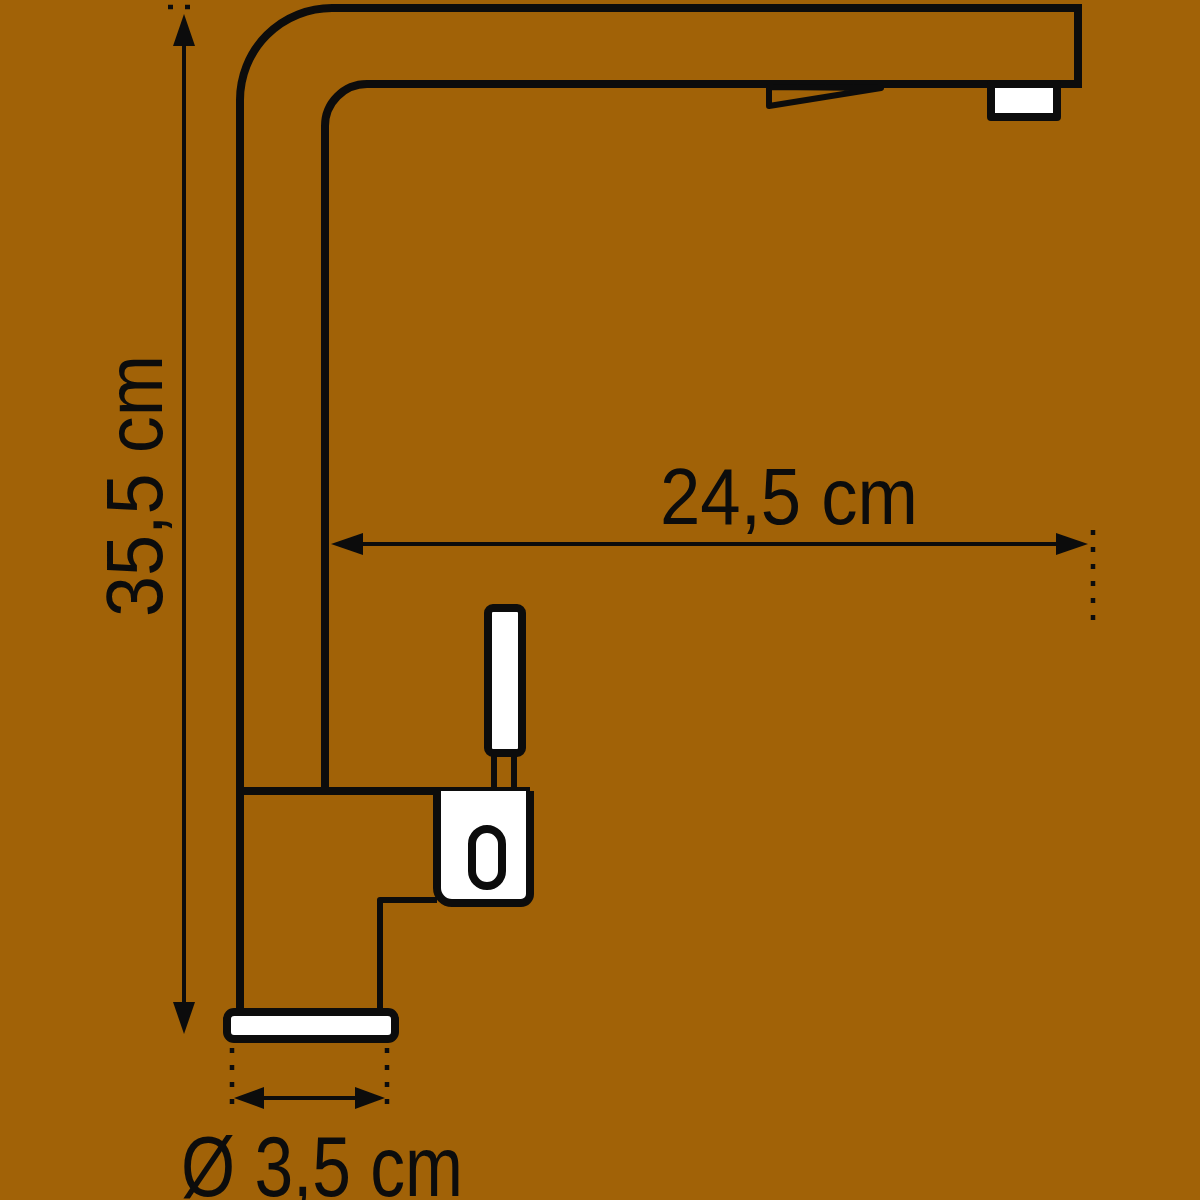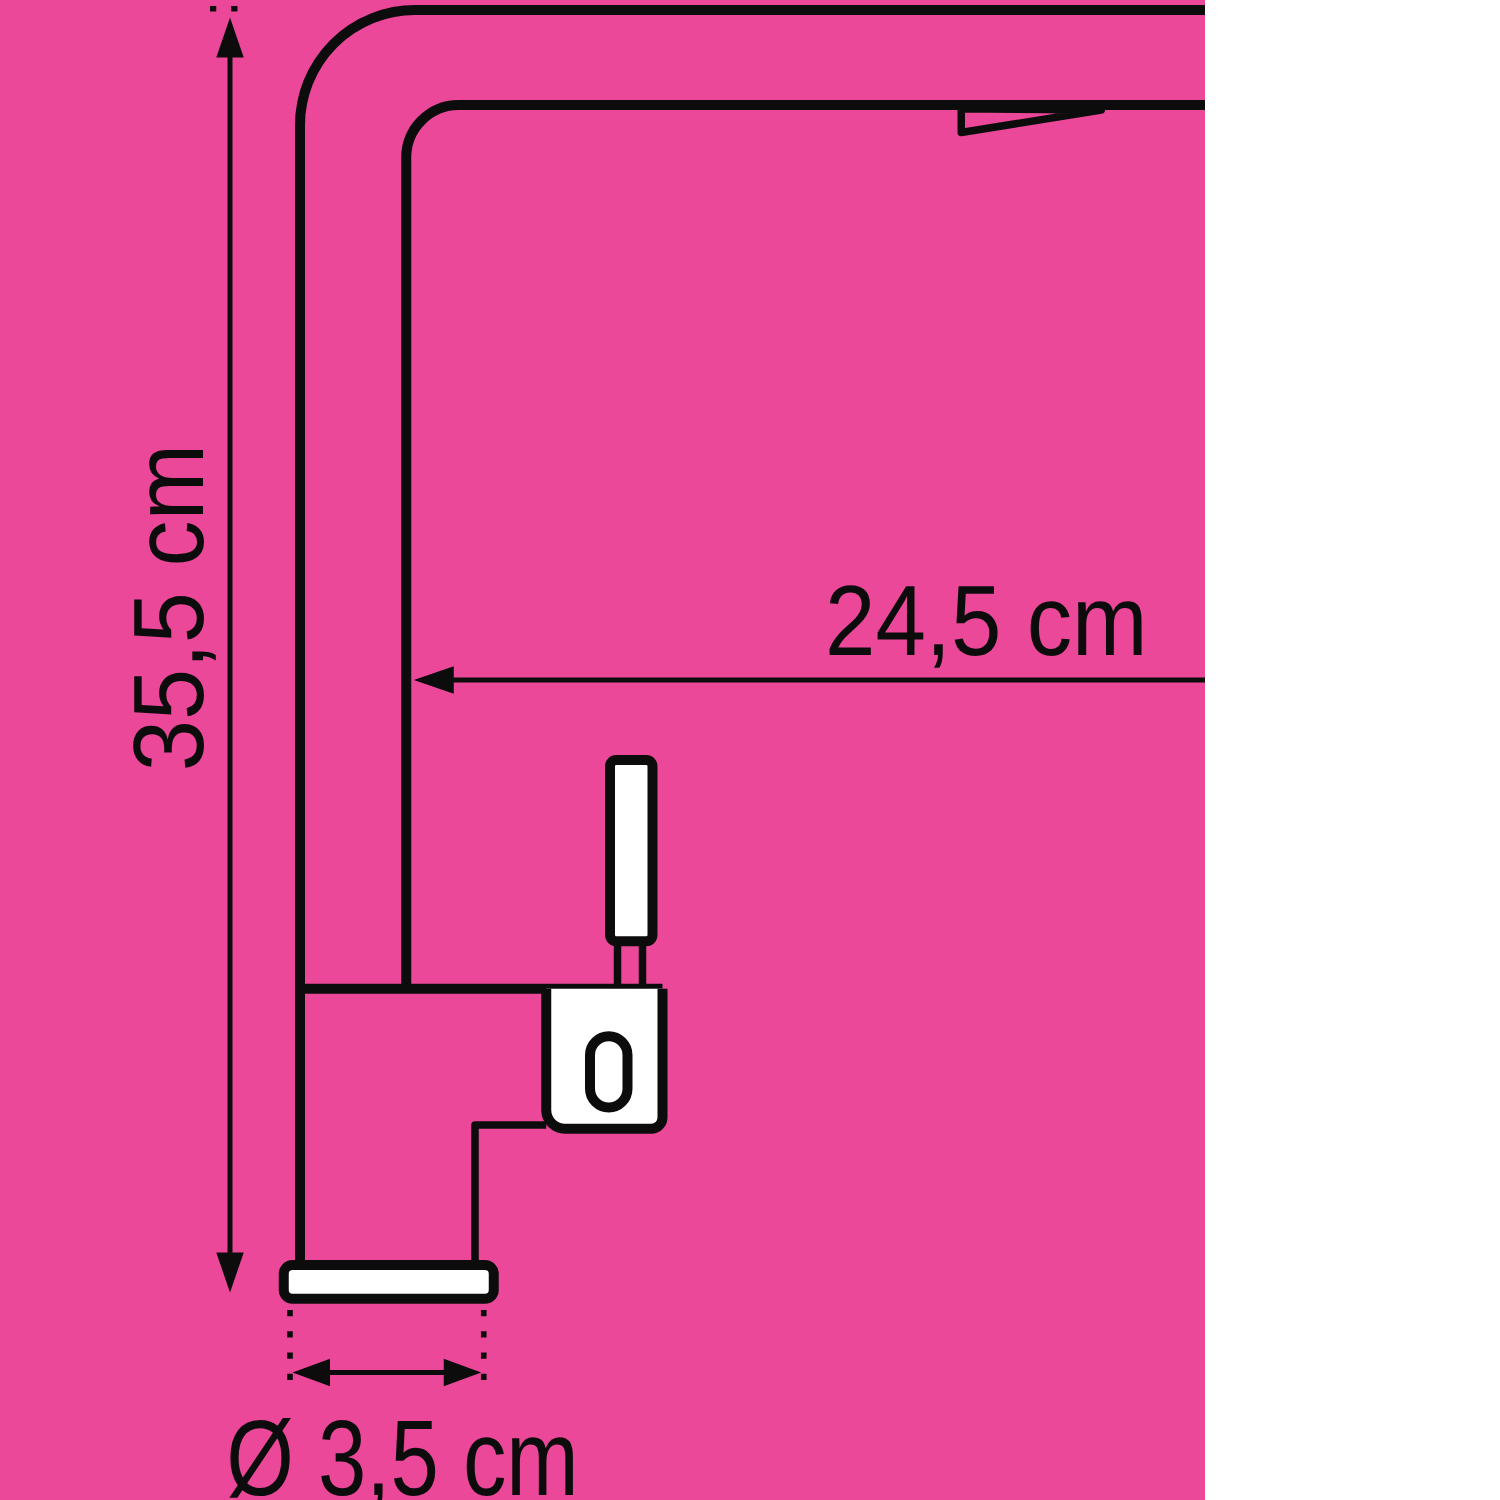--- a/index.html
+++ b/index.html
@@ -2,23 +2,23 @@
 <html><head>
 <meta charset="utf-8">
 <style>
   html, body {
     margin: 0;
     padding: 0;
     background: #ffffff;
   }
   .stage {
     position: relative;
-    width: 964px;
+    width: 1200px;
     height: 1200px;
-    background: #ec4899;
+    background: #a16207;
     overflow: hidden;
   }
   svg { display: block; }
   .outline {
     fill: none;
     stroke: #0c0c0c;
     stroke-width: 8;
     stroke-linejoin: round;
   }
   .outline-thin {

